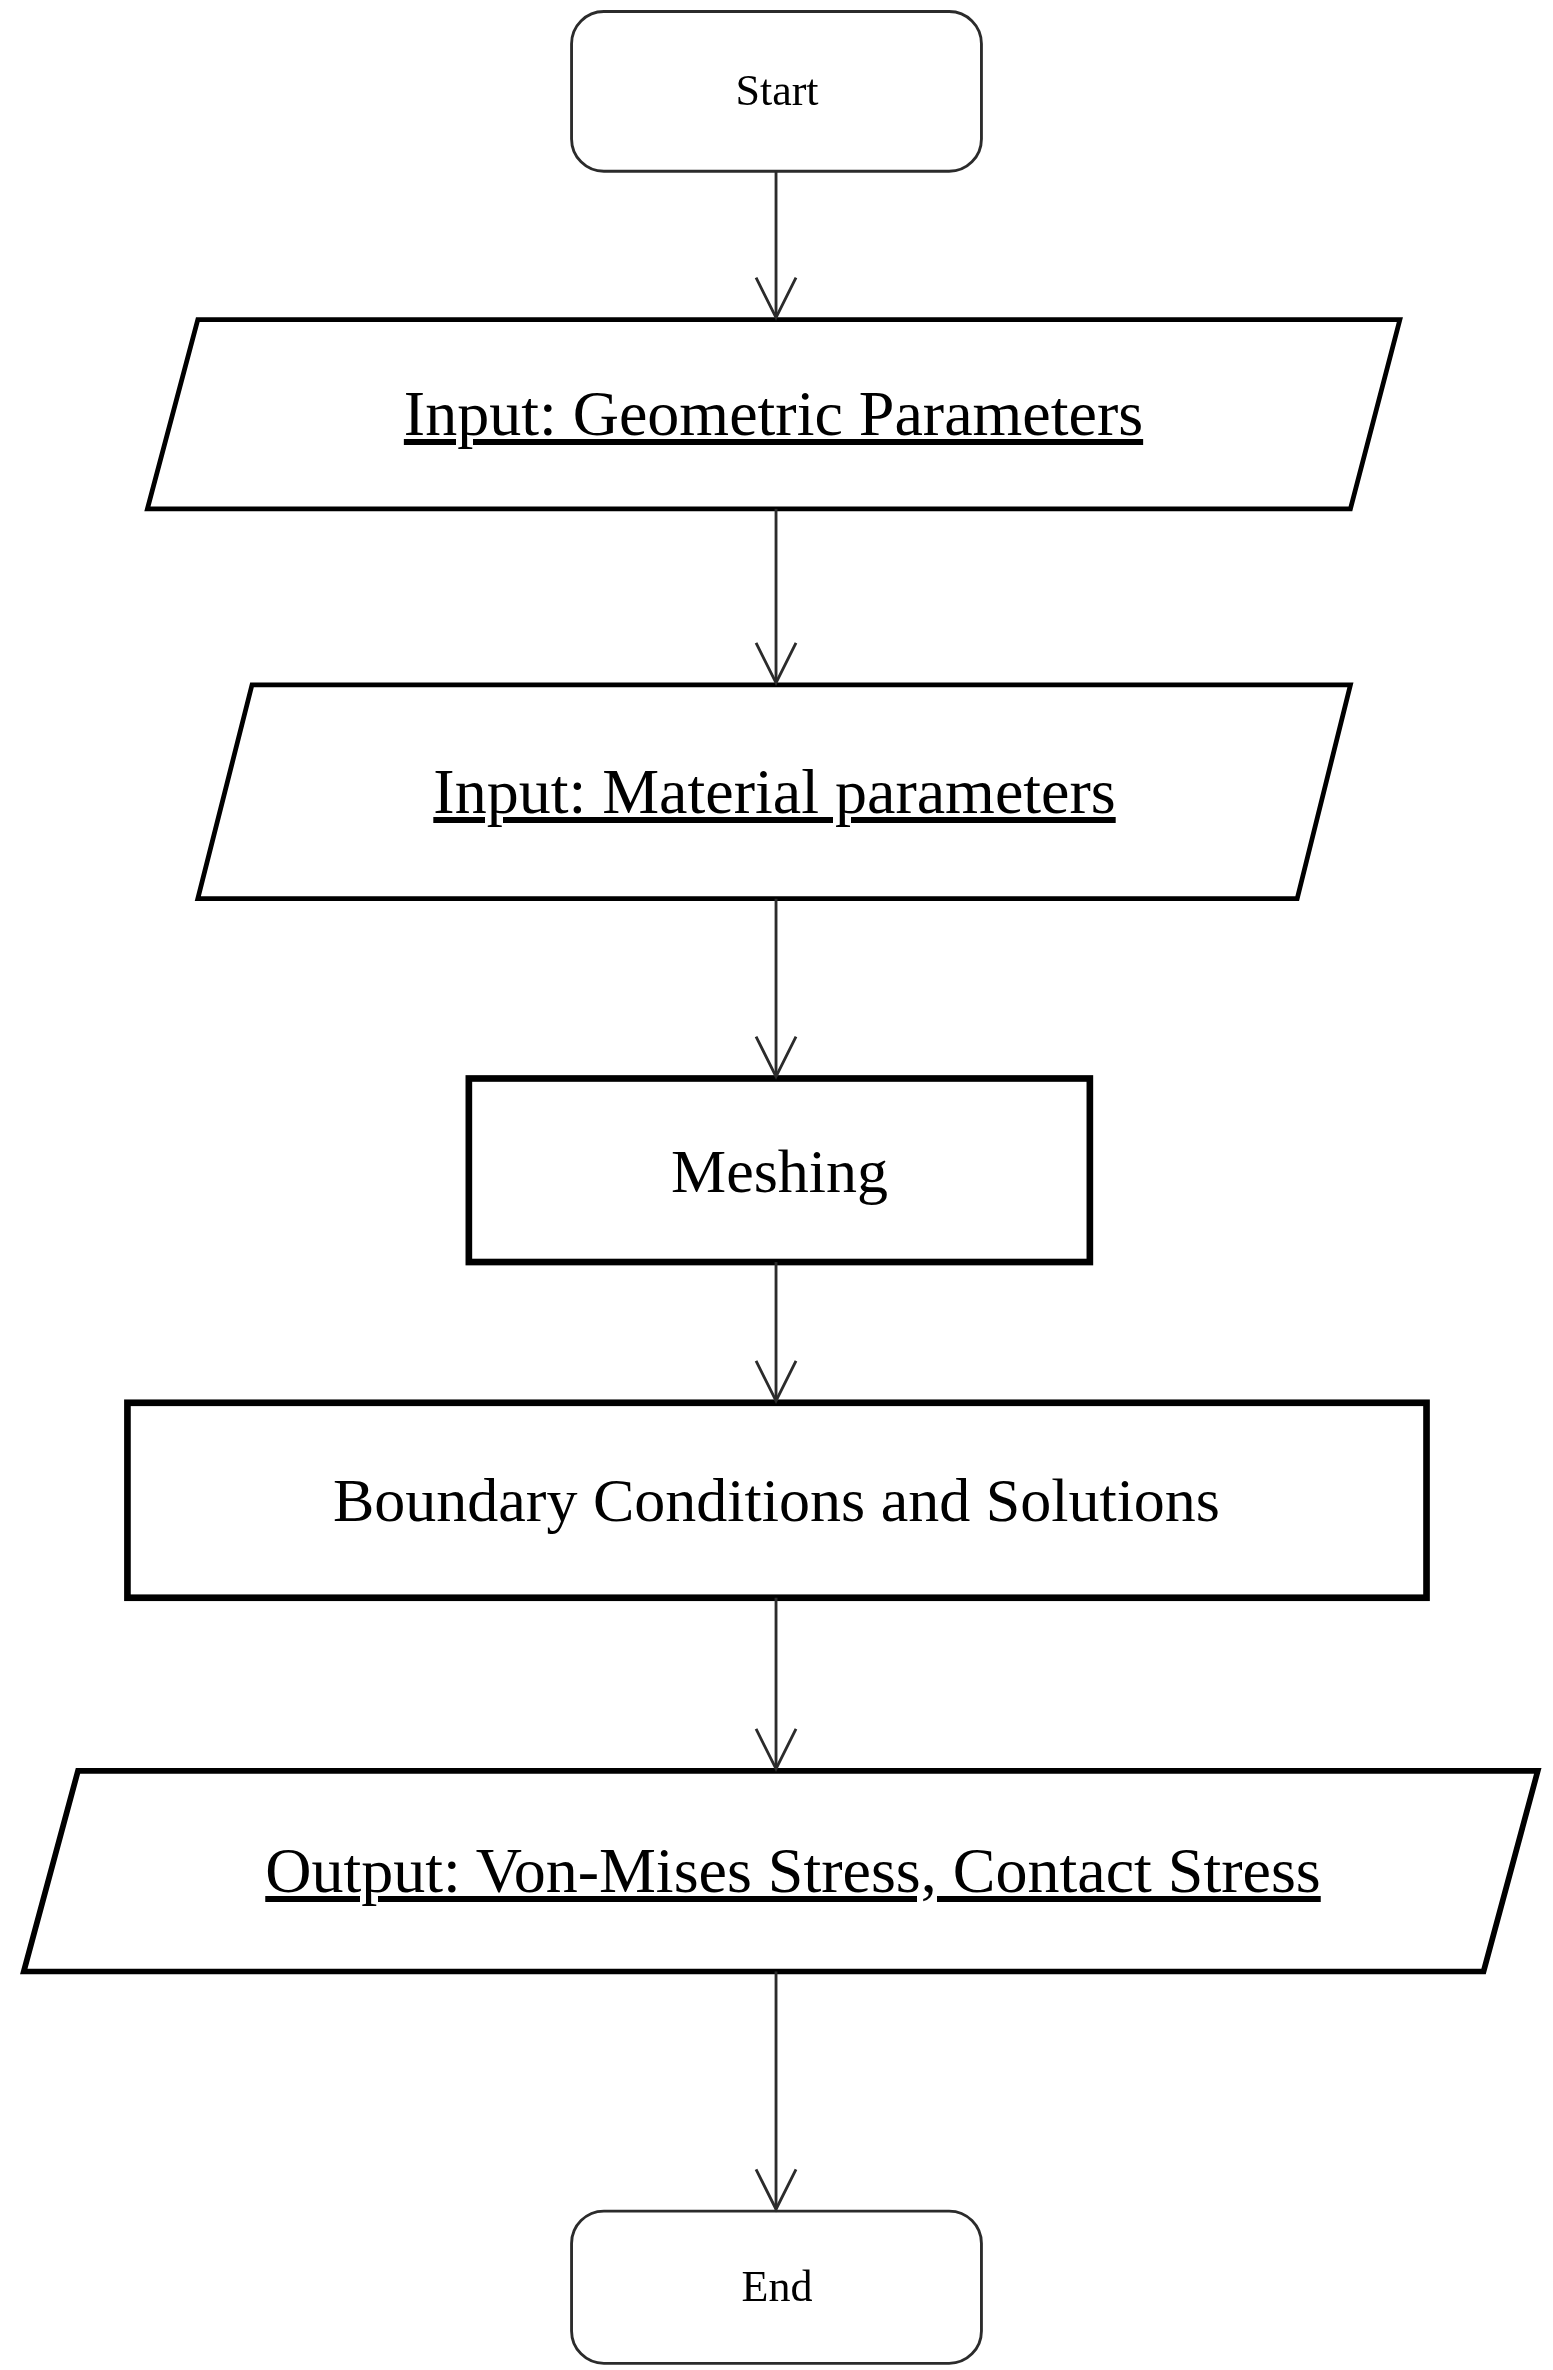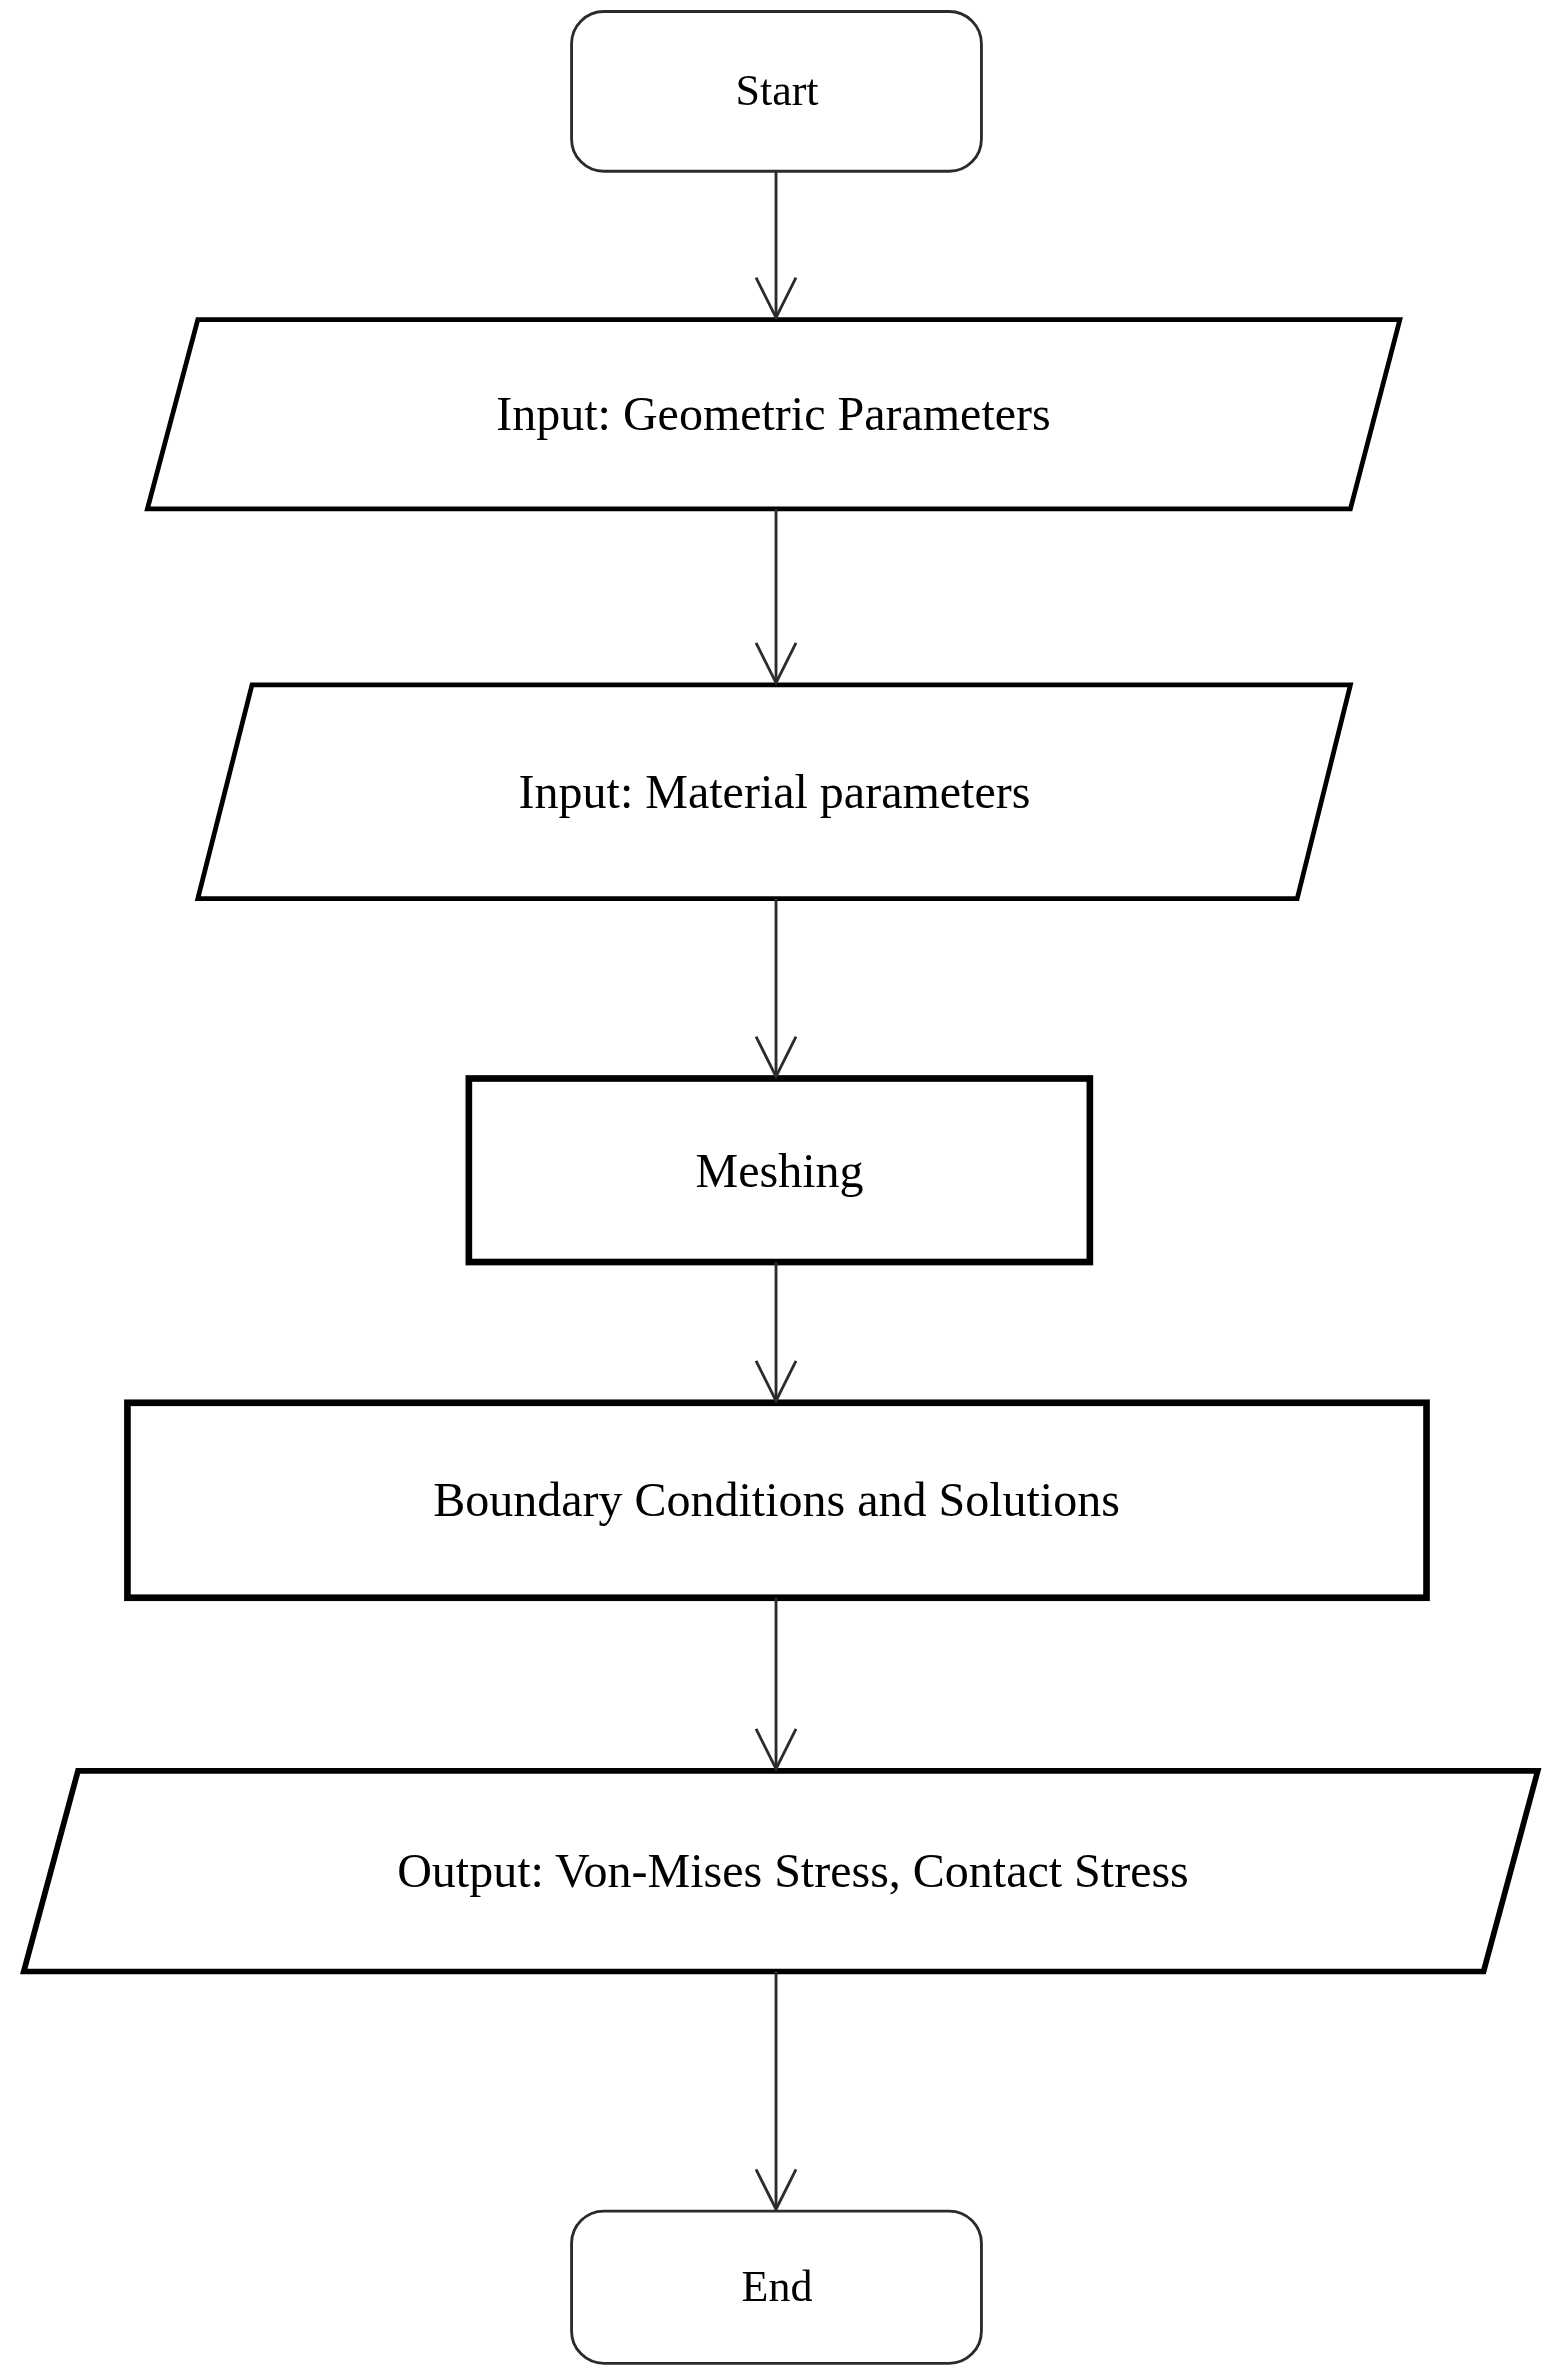--- a/index.html
+++ b/index.html
@@ -32,22 +32,22 @@
     justify-content: center;
     text-align: center;
     color: #000000;
     white-space: nowrap;
     font-family: "Liberation Serif", "DejaVu Serif", serif;
     font-weight: 400;
     line-height: 1.1;
     pointer-events: none;
   }
   .lbl-terminator { font-size: 44px; }
-  .lbl-io         { font-size: 48px; }
-  .lbl-process    { font-size: 48px; }
+  .lbl-io         { font-size: 64px; text-decoration: underline; }
+  .lbl-process    { font-size: 62px; }
 </style>
 </head>
 <body>
 
 <div id="flowchart-canvas">
 
   <svg id="flowchart-svg" viewBox="0 0 1633 2492" xmlns="http://www.w3.org/2000/svg">
 
     <rect x="601" y="12" width="431" height="168" rx="34" ry="34" fill="#ffffff" stroke="#2b2b2b" stroke-width="3"></rect>
 

